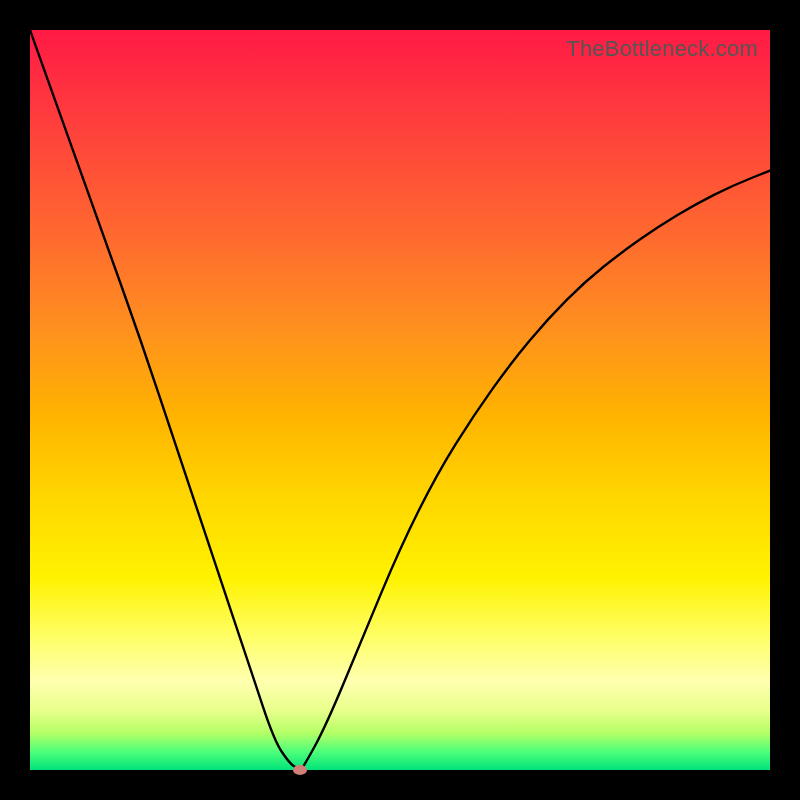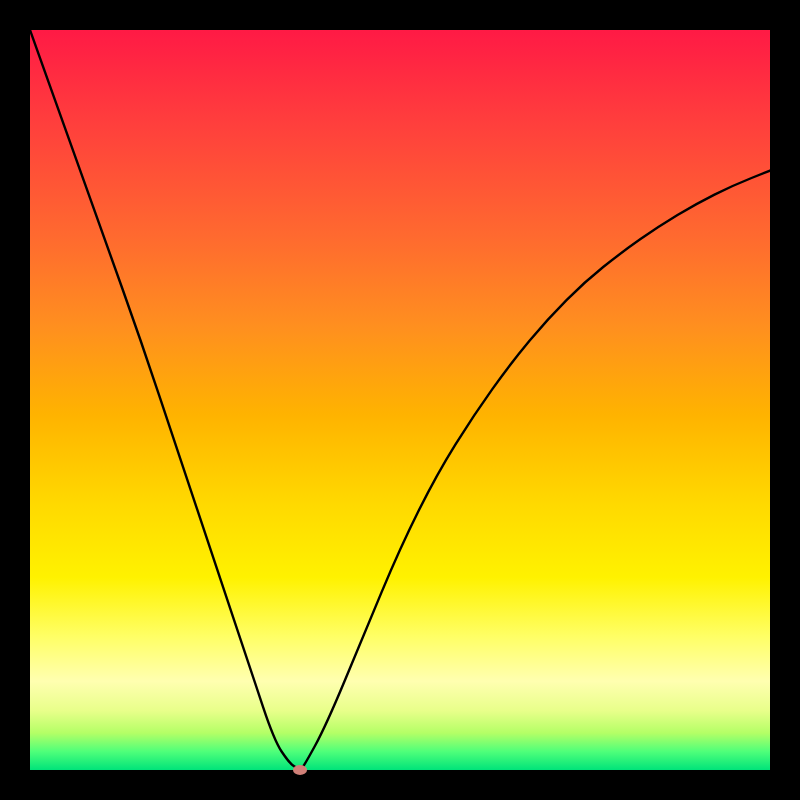--- a/index.html
+++ b/index.html
@@ -65,18 +65,19 @@
     border-radius: 50%;
     background: #d08078;
     transform: translate(-50%, -50%);
   }
 </style>
 </head>
 <body>
 
 <div class="frame">
   <div class="plot">
+    <div class="watermark">TheBottleneck.com</div>
     <svg class="curve" viewBox="0 0 740 740" preserveAspectRatio="none">
       <path fill="none" stroke="#000" stroke-width="2.4" stroke-linecap="round" d="M 0.0 0.0 Q 0.0 0.0 18.5 51.8 Q 37.0 103.6 55.5 155.4 Q 74.0 207.2 92.5 259.0 Q 111.0 310.8 129.5 366.3 Q 148.0 421.8 166.5 477.3 Q 185.0 532.8 203.5 588.3 Q 222.0 643.8 233.1 677.1 Q 244.2 710.4 251.6 721.5 Q 259.0 732.6 262.7 735.2 Q 266.4 737.8 268.3 738.9 Q 270.1 740.0 271.9 738.1 Q 273.8 736.3 284.9 716.0 Q 296.0 695.6 314.5 651.2 Q 333.0 606.8 351.5 562.4 Q 370.0 518.0 388.5 481.0 Q 407.0 444.0 425.5 414.4 Q 444.0 384.8 462.5 358.9 Q 481.0 333.0 499.5 310.8 Q 518.0 288.6 536.5 270.1 Q 555.0 251.6 573.5 236.8 Q 592.0 222.0 610.5 209.1 Q 629.0 196.1 647.5 185.0 Q 666.0 173.9 684.5 164.6 Q 703.0 155.4 721.5 148.0 T 740.0 140.6"></path>
     </svg>
     <div class="dot" style="left:270.09999999999997px; top:740px;"></div>
   </div>
 </div>
 
 </body></html>

